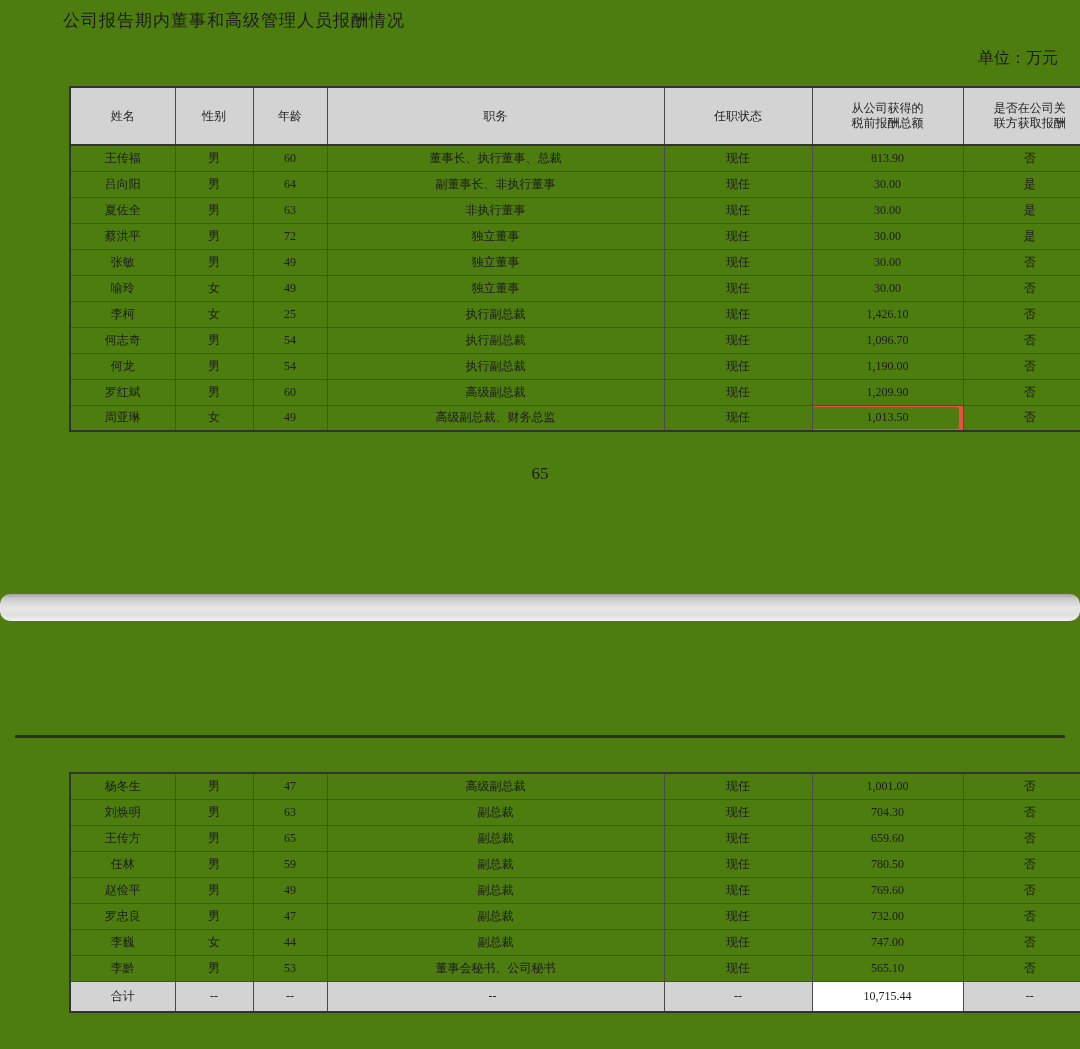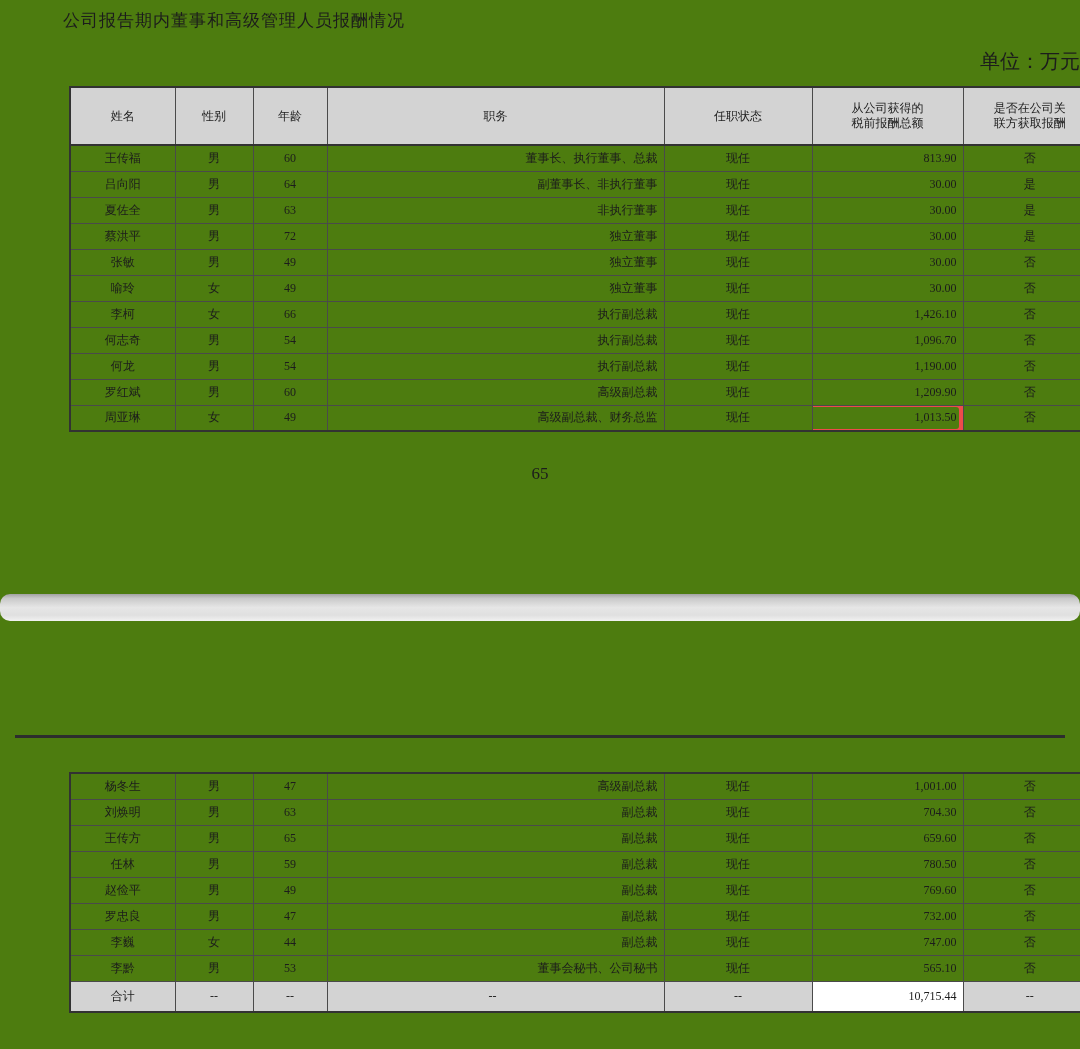--- a/index.html
+++ b/index.html
@@ -11,21 +11,21 @@
   *{box-sizing:border-box;}
   html,body{margin:0;padding:0;}
   body{
     width:1080px;height:1049px;background:#ffffff;
     font-family:"Liberation Serif","DejaVu Serif",serif;
     color:#1c1c1c;
   }
   #page{position:relative;width:1080px;height:1049px;background:#4d7c0f;overflow:hidden;}
 
   .doc-title{position:absolute;left:63px;top:9px;font-size:17px;letter-spacing:1px;}
-  .unit-label{position:absolute;right:0;top:48px;font-size:20px;}
+  .unit-label{position:absolute;right:22px;top:48px;font-size:16px;}
 
   table.comp-table{
     position:absolute;left:25px;width:1027px;
     border-collapse:collapse;table-layout:fixed;
     font-size:12px;
     border:2px solid var(--line-dark);
     margin-left:44px;
   }
   .t1{top:86px;}
   .t2{top:772px;}
@@ -35,22 +35,22 @@
     font-weight:normal;line-height:1.25;
     overflow:hidden;white-space:nowrap;
   }
   .comp-table thead th{
     background:var(--header-bg);
     height:58px;text-align:center;vertical-align:middle;
     white-space:pre-line;border-bottom:2px solid var(--line-dark);
   }
   .c-name{text-align:center;padding-left:11px;}
   .c-gender,.c-age,.c-status,.c-rel{text-align:center;}
-  .c-pos{text-align:right;padding-left:13px;}
-  .c-comp{text-align:right;padding-right:16px;}
+  .c-pos{text-align:center;padding-left:13px;}
+  .c-comp{text-align:center;padding-right:16px;}
 
   tr.total-row td{background:var(--header-bg);height:31px;}
   tr.total-row td.c-comp{background:#ffffff;}
   tr.total-row td.c-pos{text-align:center;padding-left:0;}
 
   td.hl{position:relative;}
   td.hl::after{
     content:"";position:absolute;pointer-events:none;
     left:-12px;right:-2px;top:-5px;bottom:-5px;
     border:6px solid var(--hl-color);
@@ -157,21 +157,21 @@
           <td class="c-age">49</td>
           <td class="c-pos">独立董事</td>
           <td class="c-status">现任</td>
           <td class="c-comp">30.00</td>
           <td class="c-rel">否</td>
         </tr>
 
         <tr>
           <td class="c-name">李柯</td>
           <td class="c-gender">女</td>
-          <td class="c-age">66</td>
+          <td class="c-age">25</td>
           <td class="c-pos">执行副总裁</td>
           <td class="c-status">现任</td>
           <td class="c-comp">1,426.10</td>
           <td class="c-rel">否</td>
         </tr>
 
         <tr>
           <td class="c-name">何志奇</td>
           <td class="c-gender">男</td>
           <td class="c-age">54</td>

